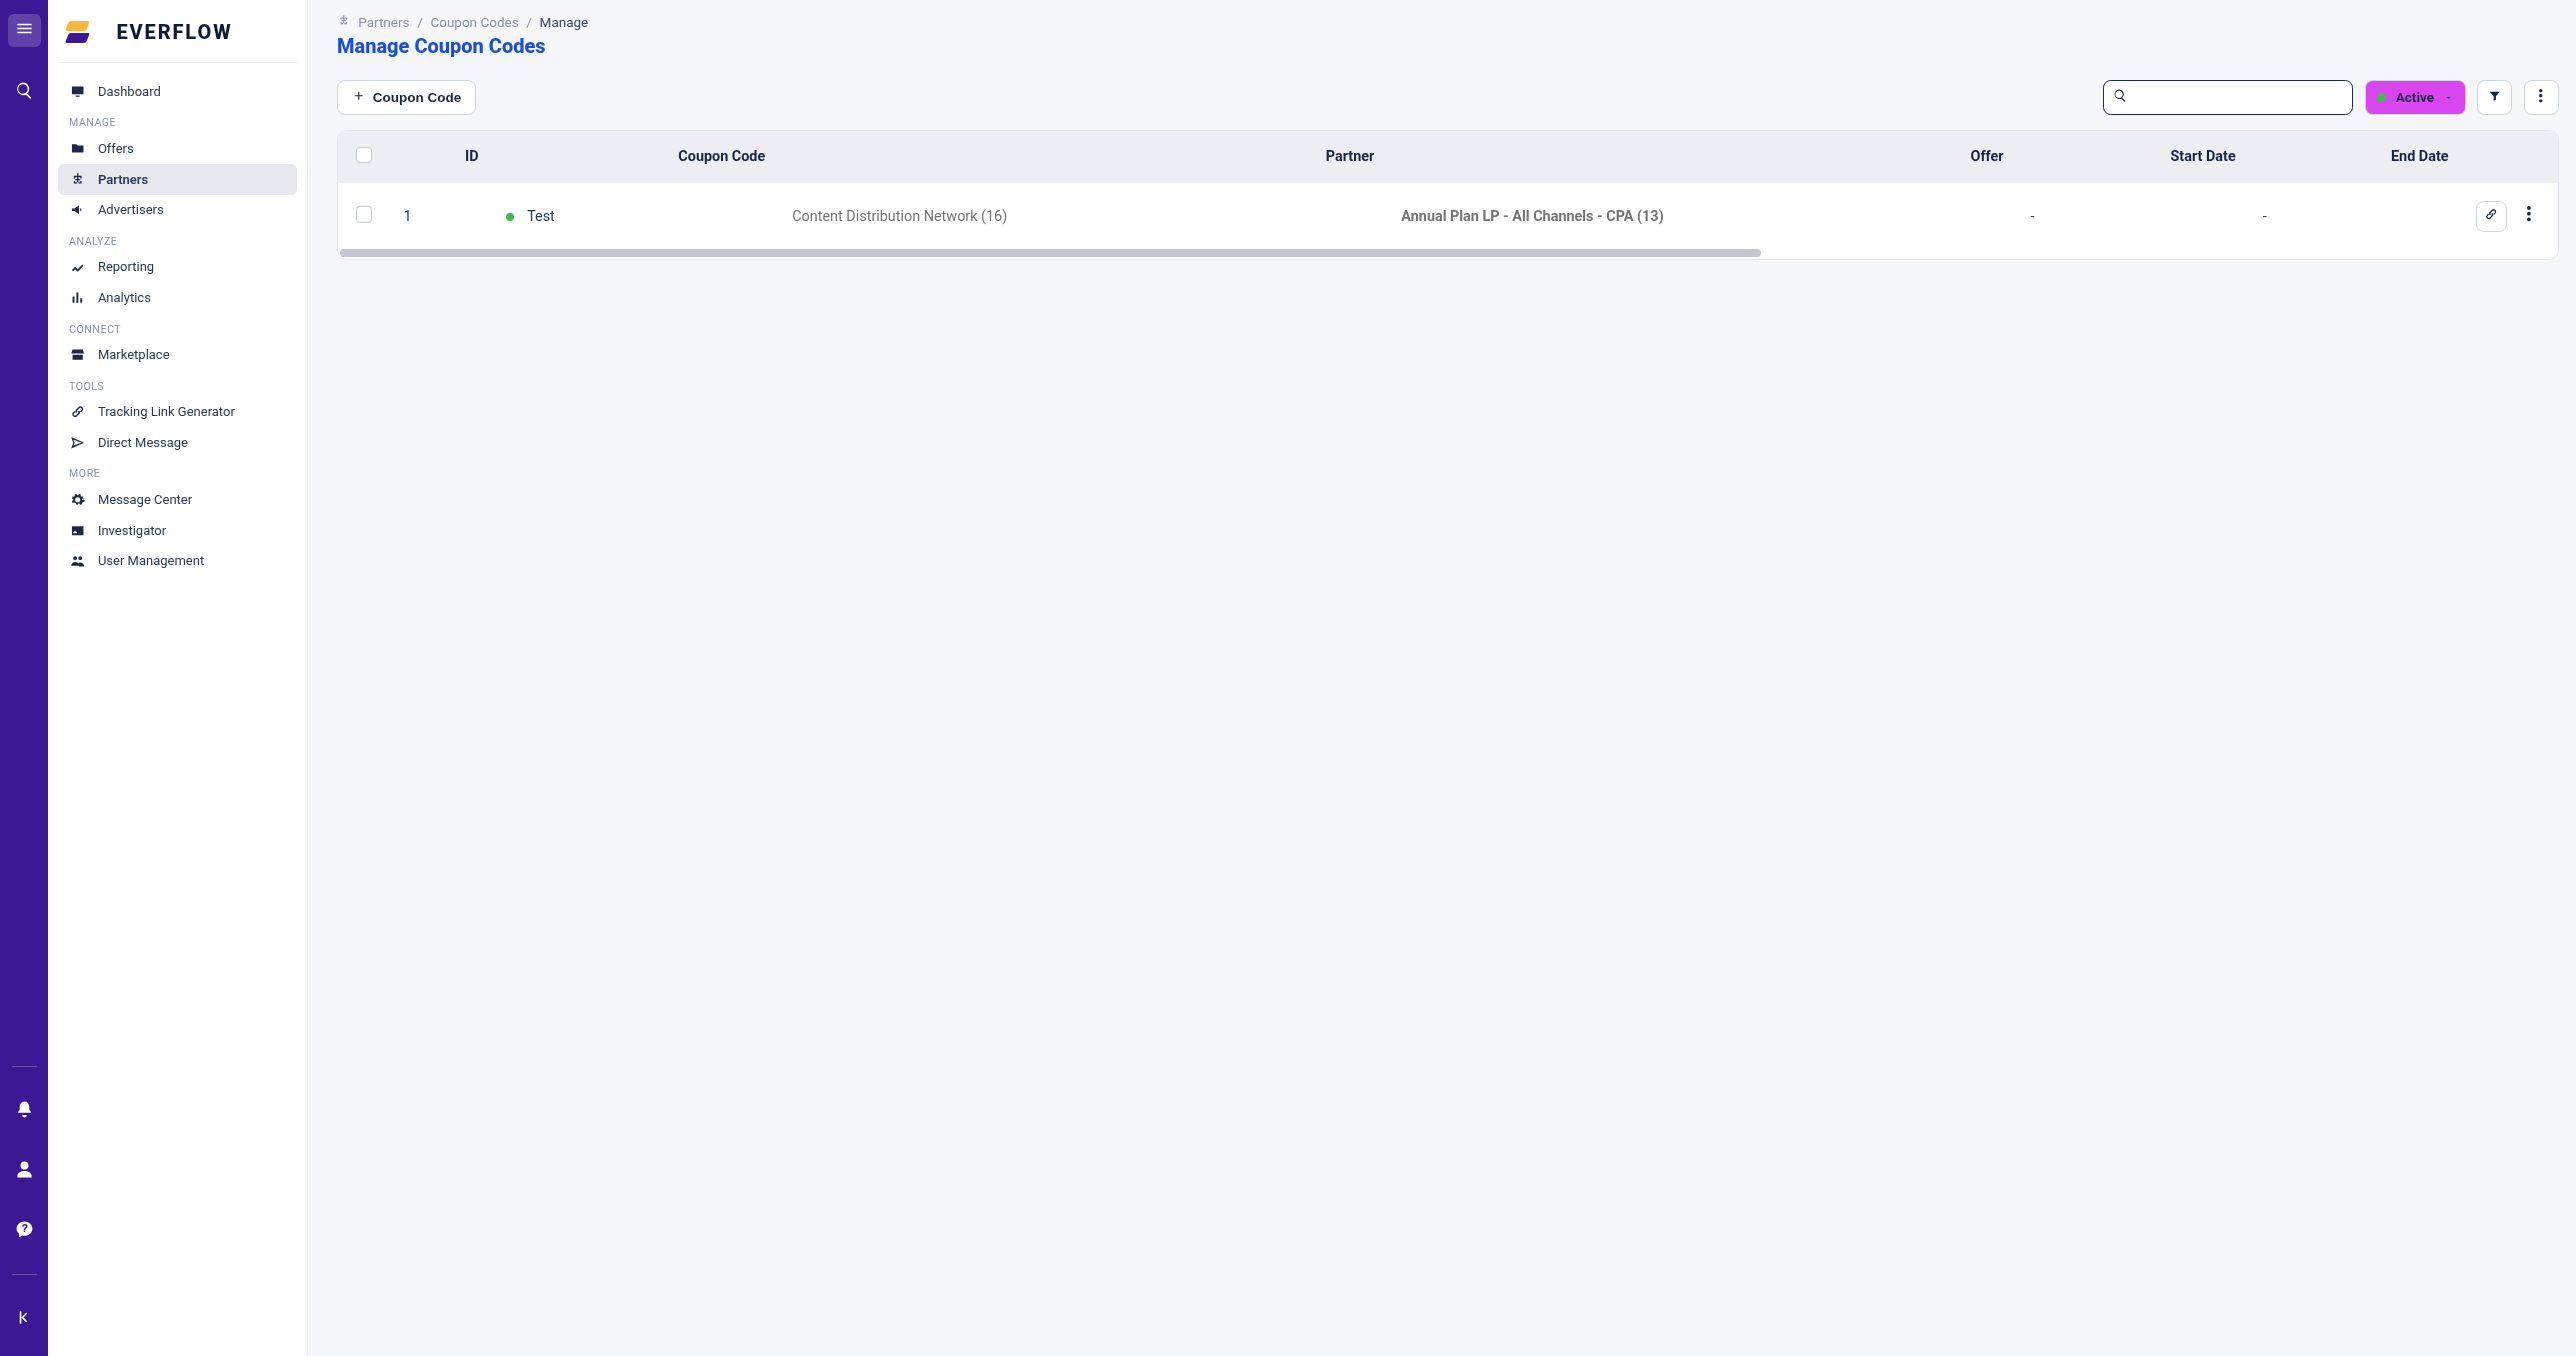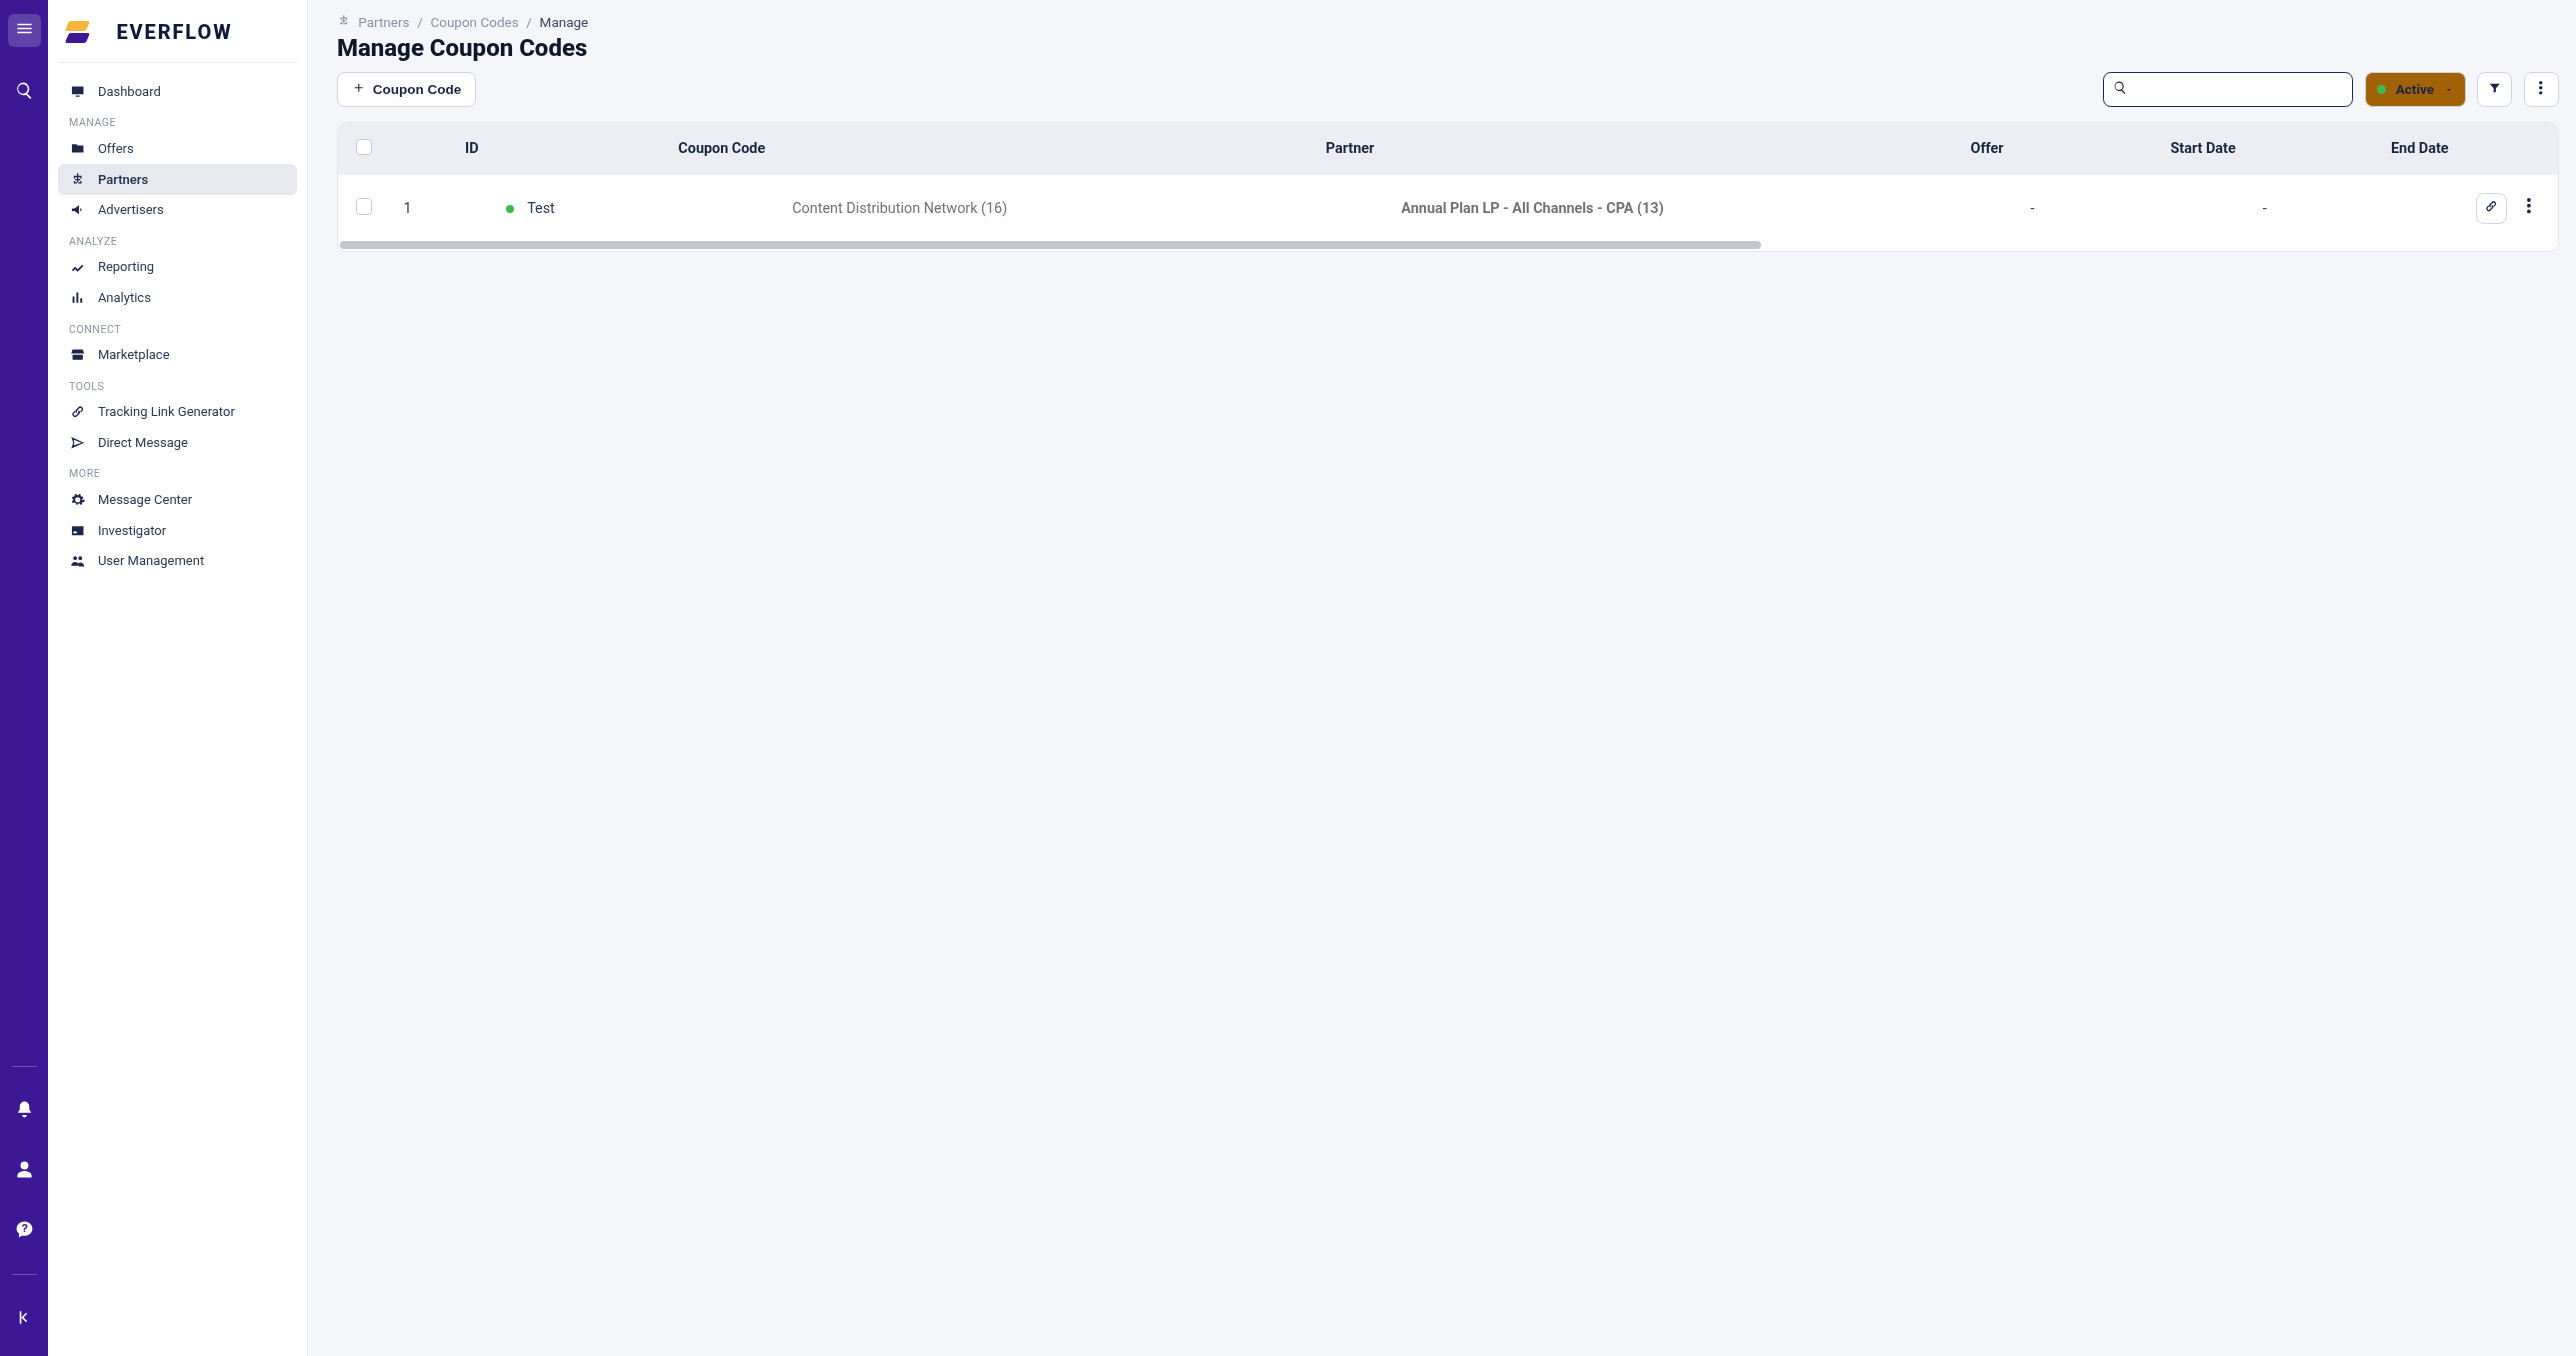--- a/index.html
+++ b/index.html
@@ -74,21 +74,21 @@
   .nav-item .nav-ico svg { width: 15.4px; height: 15.4px; fill: currentColor; }
 
   
   .main { flex: 1; display: flex; flex-direction: column; padding: 13.5px 17.3px 17.3px 29px; overflow: hidden; }
 
   .breadcrumb { display: flex; align-items: center; gap: 7.7px; color: #8a93a8; font-size: 13.5px; margin-bottom: 3.8px; }
   .breadcrumb .crumb { cursor: pointer; }
   .breadcrumb .crumb.current { color: #3a4766; cursor: default; }
   .breadcrumb svg { width: 13.5px; height: 13.5px; fill: #8a93a8; }
 
-  .page-title { font-size: 24px; font-weight: 800; color: #0f172a; margin-bottom: 10px; }
+  .page-title { font-size: 20px; font-weight: 800; color: #1d4ed8; margin-bottom: 22px; }
 
   .toolbar { display: flex; align-items: center; gap: 11.5px; margin-bottom: 15.4px; }
   .toolbar-spacer { flex: 1; }
 
   .btn {
     display: inline-flex; align-items: center; gap: 7.7px;
     background: #fff; border: 1px solid #cfd4e1; border-radius: 7.7px;
     padding: 7.7px 13.5px; font-size: 13.5px; font-weight: 600; color: #1a2542; cursor: pointer;
     height: 35px;
   }
@@ -101,21 +101,21 @@
   .search-box input {
     width: 100%; height: 100%; border: 1.9px solid #18275a; border-radius: 7.7px;
     padding: 0 9.6px 0 33px; font-size: 13.5px; outline: none; background: #fff;
   }
   .search-box .search-ico { position: absolute; left: 9.6px; top: 50%; transform: translateY(-50%); }
   .search-box .search-ico svg { width: 14.4px; height: 14.4px; fill: #1a2542; }
 
   .status-pill {
     display: inline-flex; align-items: center; gap: 9.6px;
     border: 1px solid #cfd4e1; border-radius: 7.7px; height: 35px; padding: 0 11.5px;
-    font-weight: 700; font-size: 13.5px; color: #1a2542; cursor: pointer; background: #a16207;
+    font-weight: 700; font-size: 13.5px; color: #1a2542; cursor: pointer; background: #d946ef;
   }
   .dot-green { width: 8.7px; height: 8.7px; border-radius: 50%; background: #3fb950; }
 
   
   .table-wrap {
     border: 1px solid #e3e6ef; border-radius: 9.6px; background: #fff; overflow: hidden;
   }
   table { width: 100%; border-collapse: collapse; }
   thead th {
     background: #eceef3; text-align: right; font-size: 14.4px; font-weight: 700; color: #1a2542;

